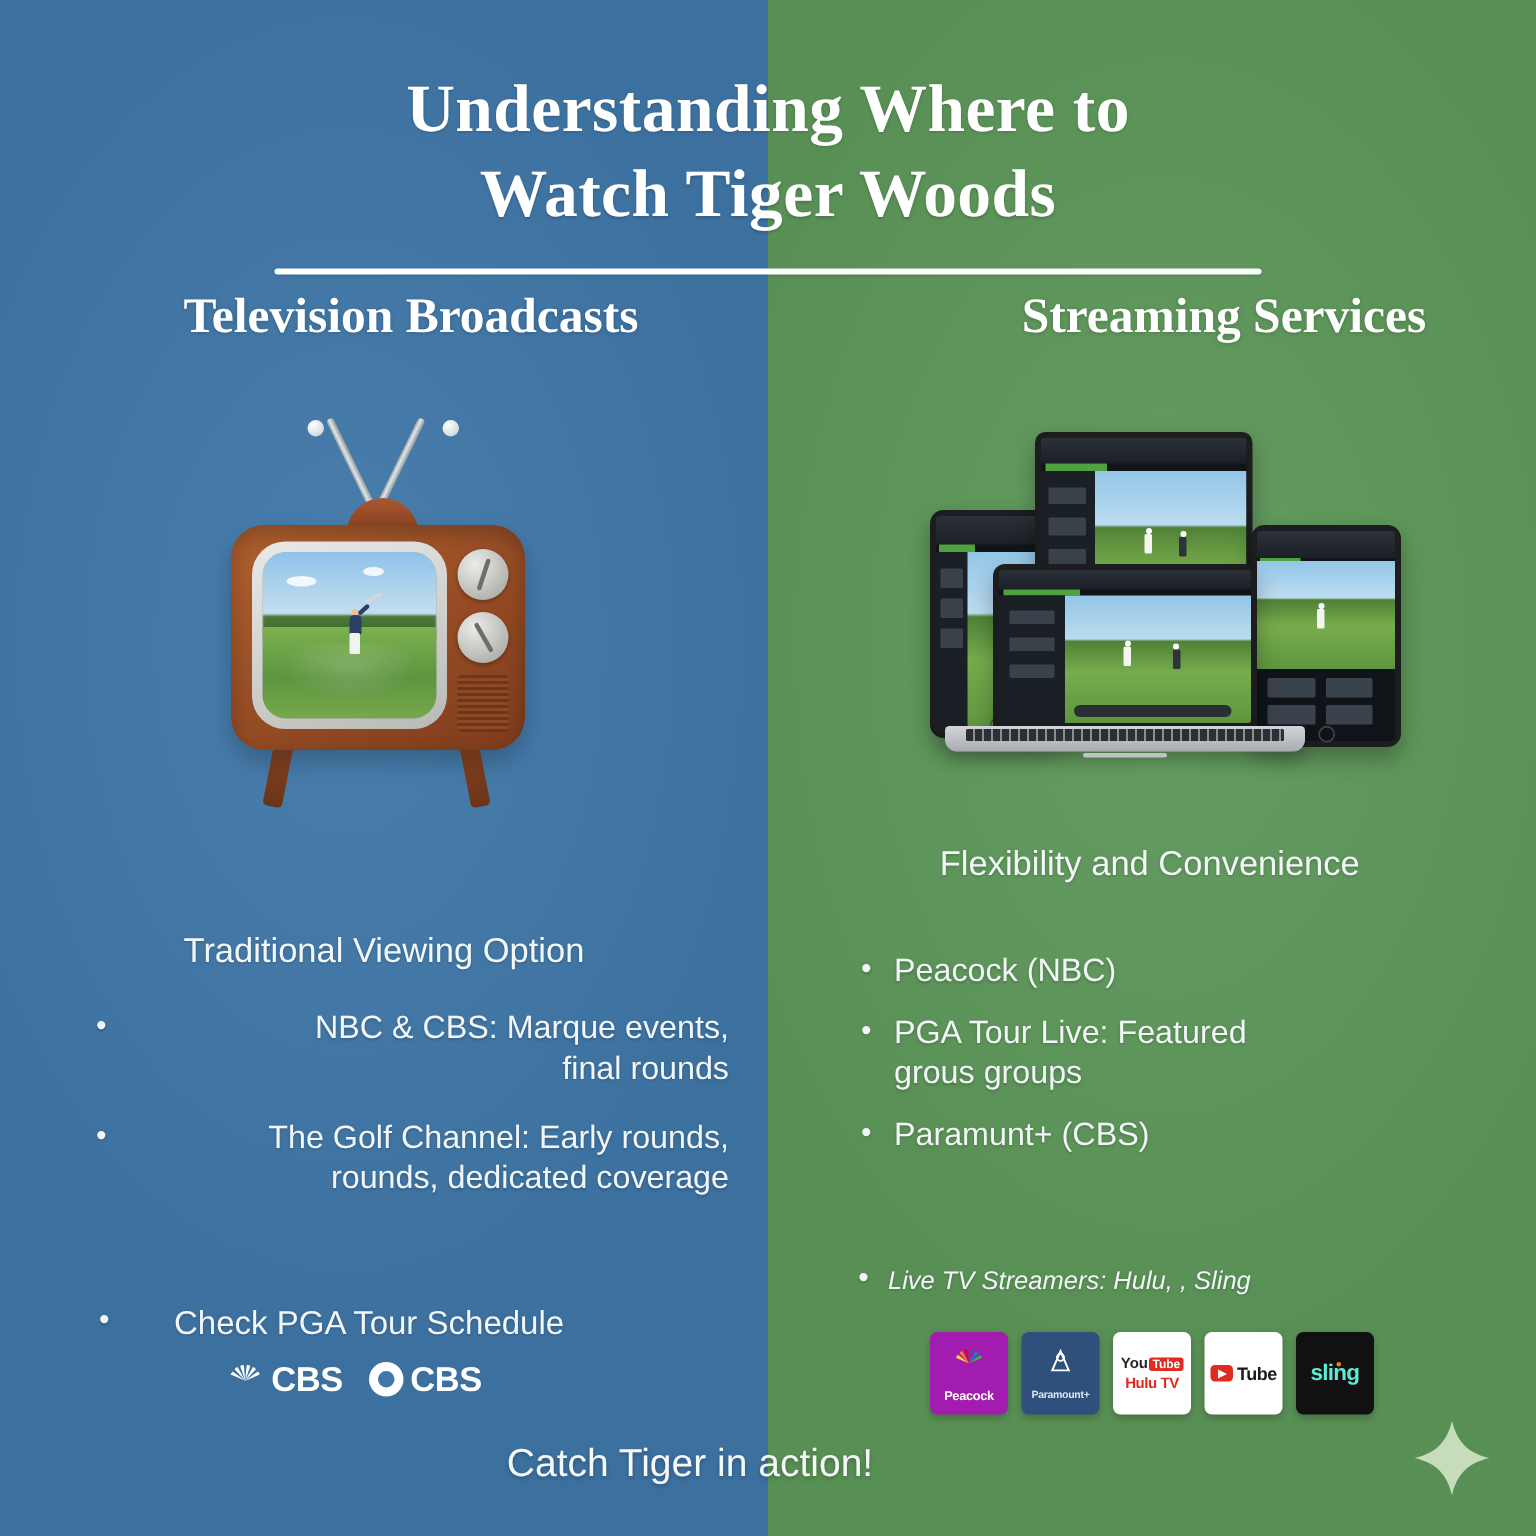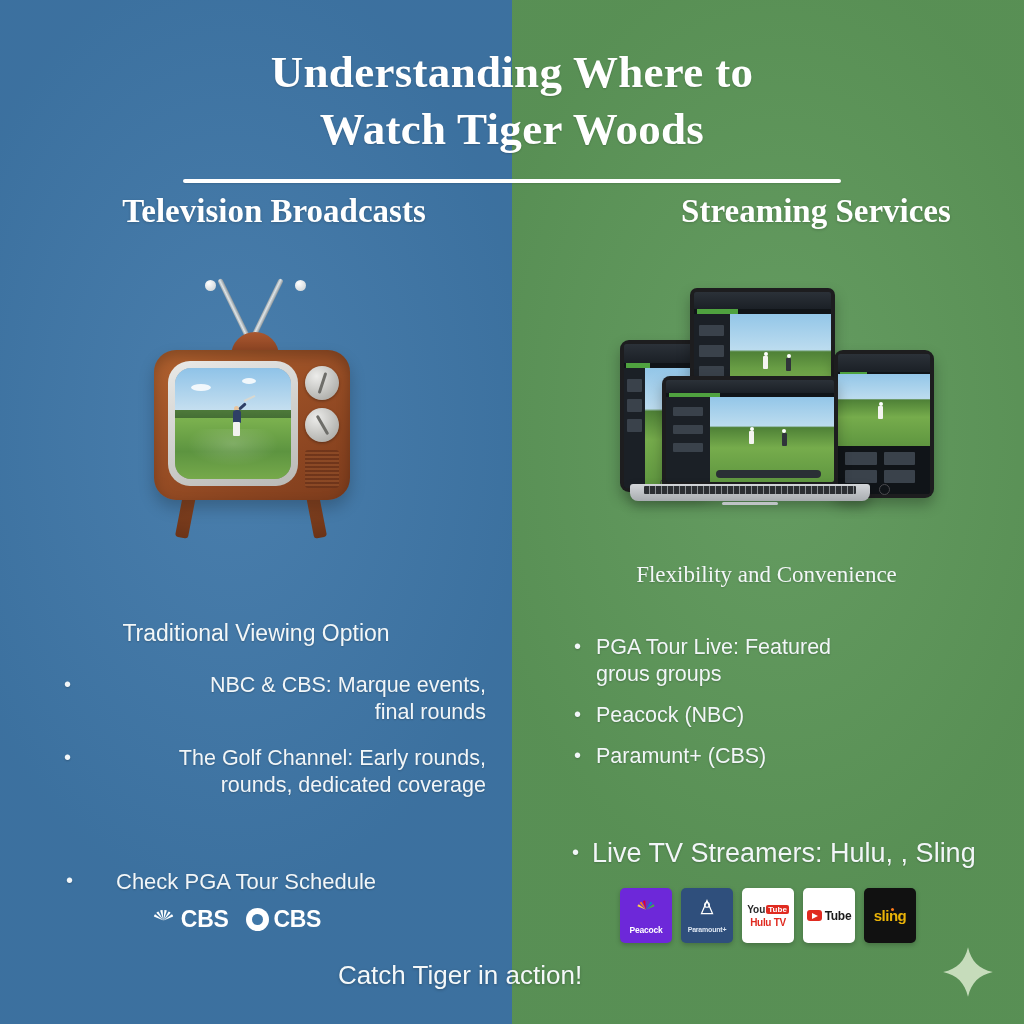--- a/index.html
+++ b/index.html
@@ -127,77 +127,77 @@
               border-radius:3px 3px 8px 8px; box-shadow:0 6px 12px rgba(0,0,0,.25); }
   .lap-keys { position:absolute; left:14px; top:2px; width:212px; height:8px;
               background:repeating-linear-gradient(90deg,#2c2f33 0 5px, #8b8f93 5px 6px); border-radius:1px; }
   .lap-pad  { position:absolute; left:50%; margin-left:-28px; bottom:-4px; width:56px; height:3px;
               background:#bfc3c6; border-radius:2px; }
 
   
   .subhead { position:absolute; font-size:23px; color:#f3f7f8; text-align:center; z-index:5;
              text-shadow:0 1px 2px rgba(0,0,0,.2); }
   #sub-left  { left:0;     top:620px; width:512px; }
-  #sub-right { left:512px; top:562px; width:509px;font-family:Liberation Serif, serif; }
+  #sub-right { left:512px; top:562px; width:509px; }
 
   ul.bullets { position:absolute; list-style:none; z-index:5; }
   ul.bullets li { position:relative; color:#f2f6f8; font-size:21.5px; line-height:27px;
                   padding-left:30px; text-shadow:0 1px 2px rgba(0,0,0,.2); }
   ul.bullets li::before { content:"•"; position:absolute; left:8px; top:-1px;
                           font-size:20px; color:#f2f6f8; }
   #bul-left  { left:56px;  top:672px; width:430px;text-align:right; }
   #bul-left li + li { margin-top:19px; }
   #bul-left li .ind { display:block; padding-left:8px; }
   #bul-right { left:566px; top:634px; width:430px; }
   #bul-right li + li { margin-top:14px; }
 
   #check-item { position:absolute; left:56px; top:868px; width:430px; z-index:5; }
   #check-item li { padding-left:60px; font-size:22px; }
   #check-item li::before { left:10px; }
 
   #live-item { position:absolute; left:566px; top:840px; width:450px; z-index:5; }
-  #live-item li { font-size:27px; padding-left:26px; }
+  #live-item li { font-size:17px; padding-left:26px;font-style:italic; }
   #live-item li::before { left:6px; }
 
   
   #tv-logos { position:absolute; left:0; top:906px; width:456px; z-index:5;
               display:flex; justify-content:center; align-items:center; gap:17px;padding-left:16px; }
   .brand { display:flex; align-items:center; gap:5px; }
   .brand .word { font-size:23px; font-weight:700; color:#ffffff; letter-spacing:-.3px;
                  font-family:"Liberation Sans", sans-serif; }
   .peacock-mark { width:25px; height:25px; position:relative; }
   .cbs-eye { width:23px; height:23px; border-radius:50%; background:#ffffff; position:relative; }
   .cbs-eye::after { content:""; position:absolute; left:50%; top:50%; width:11px; height:11px;
                     margin:-5.5px 0 0 -5.5px; border-radius:50%; background:#3f77a8; }
 
   #stream-logos { position:absolute; left:512px; top:888px; width:512px; z-index:5;
                   display:flex; justify-content:center; align-items:center; gap:9px; }
   .tile { width:52px; height:55px; border-radius:5px; display:flex; flex-direction:column;
           align-items:center; justify-content:center; gap:2px;
           box-shadow:0 2px 5px rgba(0,0,0,.22); overflow:hidden; }
-  .tile-peacock  { background:#6d28d9; }
+  .tile-peacock  { background:#a21caf; }
   .tile-paramount{ background:#2f4f7c; }
   .tile-youtube  { background:#ffffff; }
   .tile-hulu     { background:#ffffff; }
   .tile-sling    { background:#111111; }
   .tile .lbl { font-size:8.5px; font-weight:700; letter-spacing:-.2px; }
   .tile-peacock .lbl { color:#ffffff; }
   .tile-paramount .lbl { color:#dde6f2; font-size:7px; }
   .yt-top { display:flex; align-items:center; gap:1px; }
   .yt-word { font-size:10px; font-weight:700; color:#282828; }
   .yt-box { background:#e02b20; color:#fff; font-size:8px; font-weight:700;
             padding:0 2px; border-radius:2px; }
   .yt-bot { font-size:10px; font-weight:700; color:#e02b20; letter-spacing:-.3px; }
   .hulu-row { display:flex; align-items:center; gap:3px; }
   .hulu-play { width:15px; height:11px; background:#e02b20; border-radius:3px; position:relative; }
   .hulu-play::after { content:""; position:absolute; left:5px; top:2.6px;
                       border-left:6px solid #fff; border-top:3px solid transparent;
                       border-bottom:3px solid transparent; }
   .hulu-word { font-size:12px; font-weight:700; color:#1a1a1a; letter-spacing:-.3px; }
-  .sling-word { font-size:15px; font-weight:700; color:#eab308; letter-spacing:-.5px; position:relative; }
+  .sling-word { font-size:15px; font-weight:700; color:#5eead4; letter-spacing:-.5px; position:relative; }
   .sling-word .dot { position:absolute; width:3px; height:3px; background:#ff7a1a;
                      border-radius:50%; left:17px; top:1px; }
 
   
   #footer { position:absolute; left:0; top:960px; width:920px; text-align:center; z-index:6; }
   #footer .cta { font-size:26px; color:#f4f8f9; text-shadow:0 1px 3px rgba(0,0,0,.25); }
   #sparkle { position:absolute; left:941px; top:945px; width:54px; height:54px; z-index:6; }
 </style>
 </head>
 <body>
@@ -353,25 +353,25 @@
   </div>
   <div class="brand">
     <span class="cbs-eye"></span>
     <span class="word">CBS</span>
   </div>
 </div>
 
 <div id="sub-right" class="subhead">Flexibility and Convenience</div>
 
 <ul id="bul-right" class="bullets">
+  <li>Peacock (NBC)</li>
   <li>
     <span>PGA Tour Live: Featured</span>
     <span style="display:block">grous groups</span>
   </li>
-  <li>Peacock (NBC)</li>
   <li>Paramunt+ (CBS)</li>
 </ul>
 
 <ul id="live-item" class="bullets">
   <li>Live TV Streamers: Hulu, , Sling</li>
 </ul>
 
 <div id="stream-logos">
   <div class="tile tile-peacock">
     <span>

